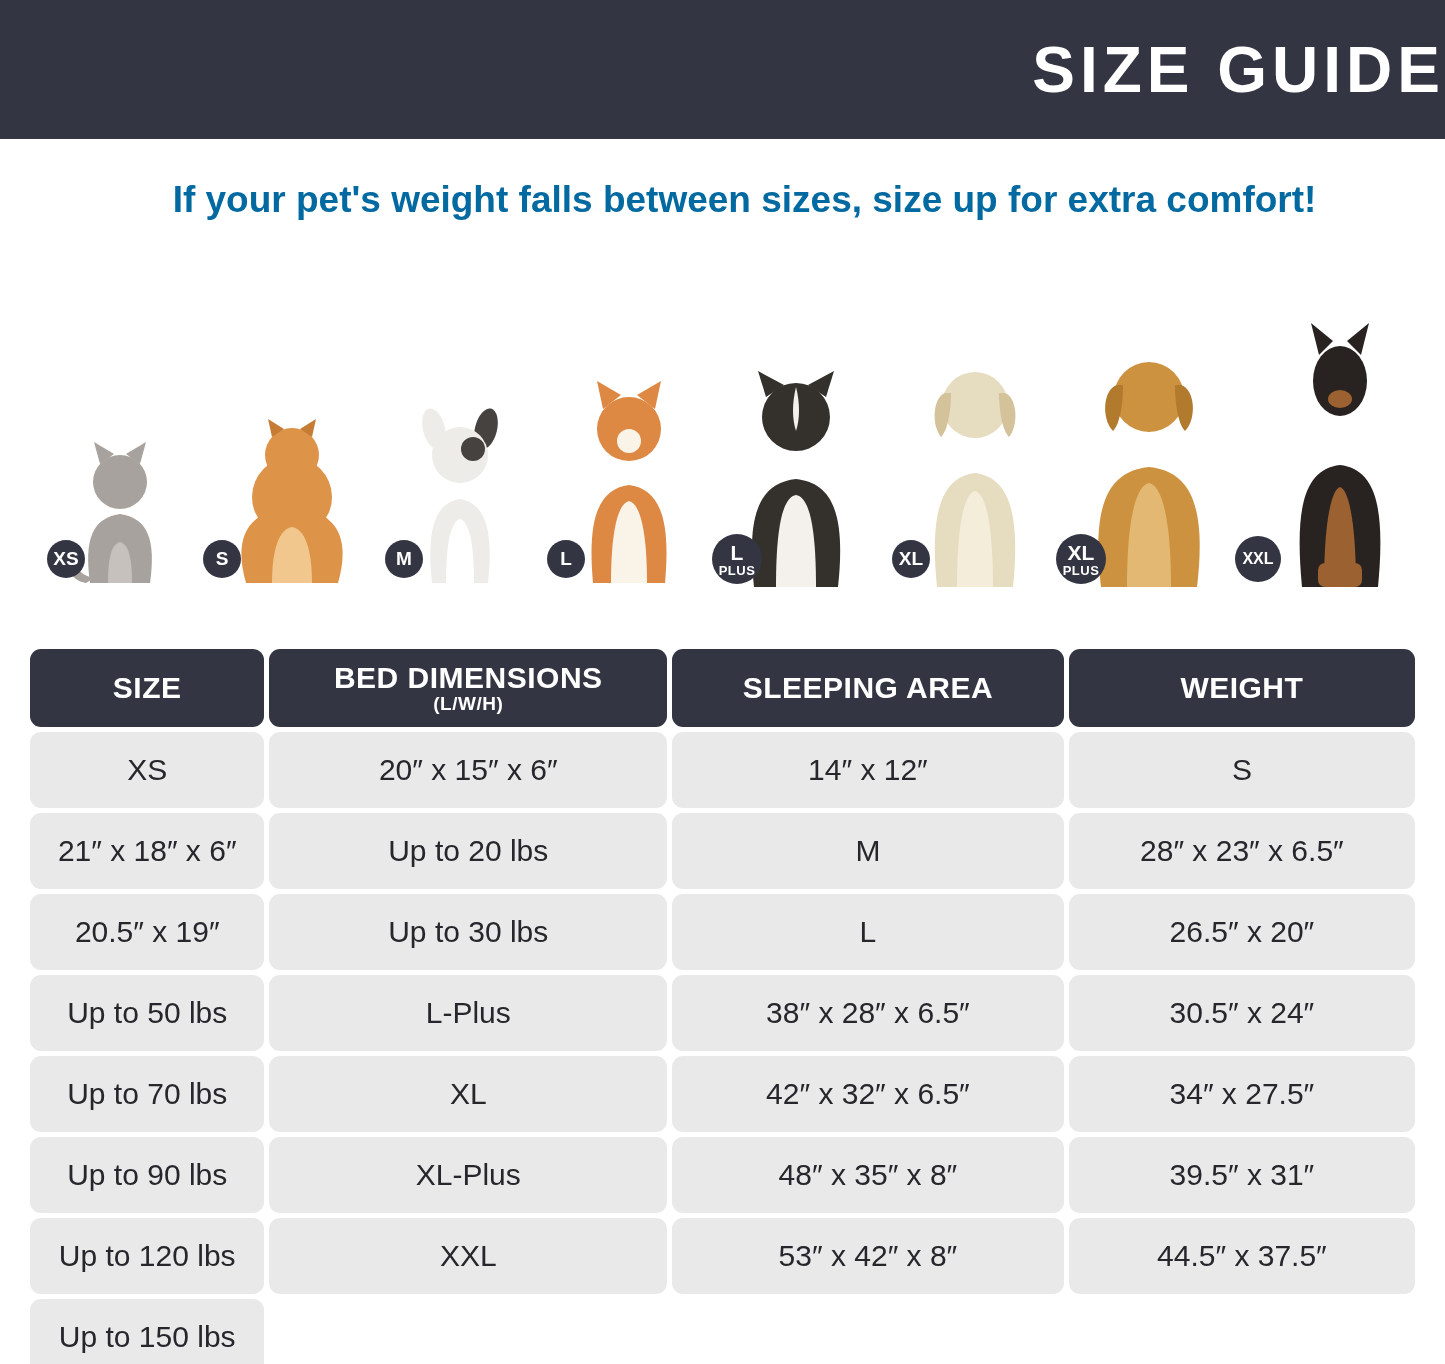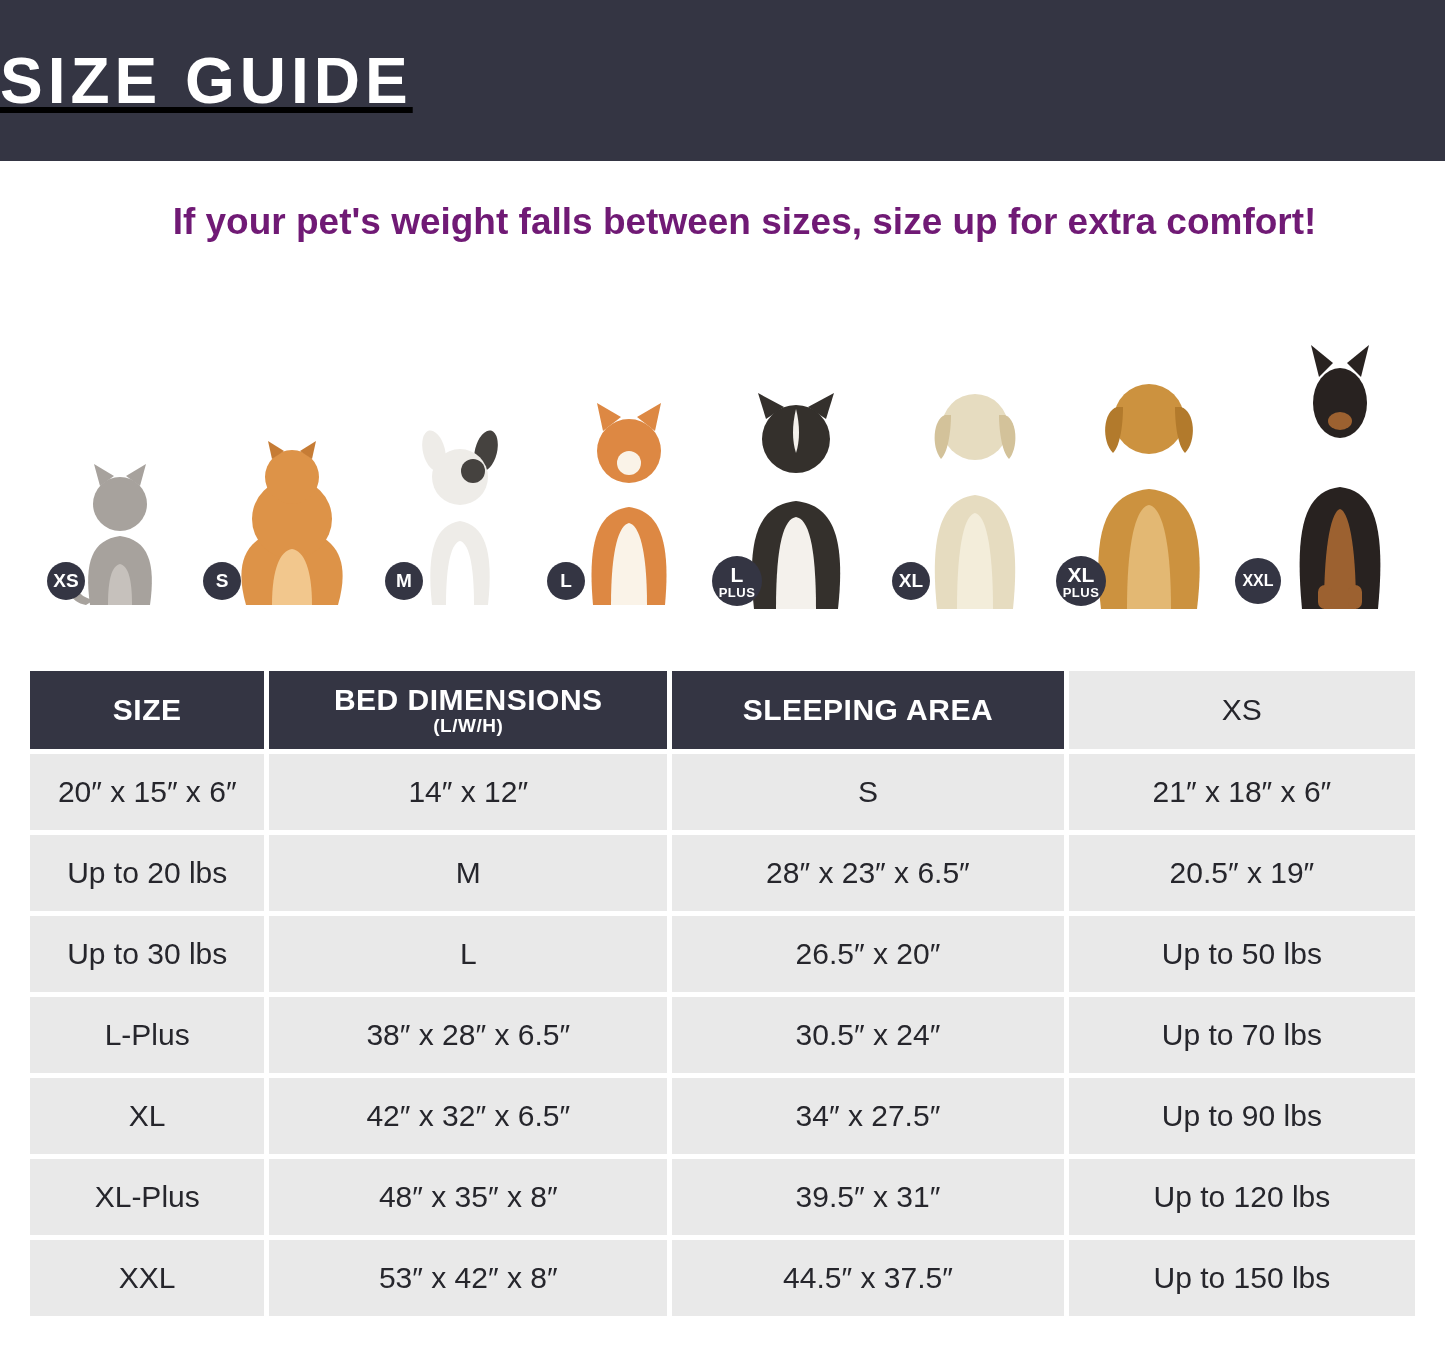--- a/index.html
+++ b/index.html
@@ -3,30 +3,30 @@
 <meta charset="utf-8">
 <style>
   * { margin:0; padding:0; box-sizing:border-box; }
   html,body { background:#ffffff; }
   .page {
     position:relative; width:1445px; height:1364px; overflow:hidden;
     background:#ffffff; font-family:"Liberation Sans", sans-serif;
   }
   
   .titlebar {
-    height:161px; background:#343543;
-    display:flex; align-items:center; justify-content:flex-start;text-decoration:underline;
+    height:139px; background:#343543;
+    display:flex; align-items:center; justify-content:flex-end;
   }
   .titlebar h1 {
     color:#ffffff; font-size:64px; font-weight:700; letter-spacing:5px;
   }
   
   .subtitle {
     margin-top:40px; text-align:center;
-    color:#701a75; font-size:37px; font-weight:700;margin-left:44px;
+    color:#0369a1; font-size:37px; font-weight:700;margin-left:44px;
   }
   
   .pets { position:relative; height:290px; margin-top:88px; }
   .pet { position:absolute; }
   .pet svg { width:100%; height:100%; display:block; }
   .pet .main { fill:var(--c1); }
   .pet .lite { fill:var(--c2); }
   .pet .dark { fill:var(--c3); }
   .pet-cat      { --c1:#a7a29d; --c2:#c6c1bc; --c3:#8b8681; }
   .pet-pom      { --c1:#dd9348; --c2:#f2c78d; --c3:#c67c35; }
@@ -51,20 +51,21 @@
     margin:50px 30px 0 30px;
     display:grid;
     grid-template-columns:237fr 402fr 396fr 350fr;
     grid-template-rows:78px repeat(8, 76px);
     gap:5px;
     background:#ffffff;
   }
   .cell {
     display:flex; flex-direction:column; align-items:center; justify-content:center;
     text-align:center;
+    border-radius:11px;
   }
   .cell.head {
     background:#343543; color:#ffffff; font-weight:700; font-size:30px;
     letter-spacing:0.5px; line-height:1.05;
   }
   .cell.head .sub { font-size:19px; font-weight:700; letter-spacing:0.5px; }
   .cell.body { background:#e9e9e9; color:#26262c; font-size:30px; font-weight:400; }
 </style>
 </head>
 <body>
@@ -207,20 +208,23 @@
     <div class="cell head">
         <span>SIZE</span>
       </div>
     <div class="cell head">
         <span>BED DIMENSIONS</span>
         <span class="sub">(L/W/H)</span>
       </div>
     <div class="cell head">
         <span>SLEEPING AREA</span>
       </div>
+    <div class="cell head">
+        <span>WEIGHT</span>
+      </div>
 
     <div class="cell body">XS</div>
     <div class="cell body">20″ x 15″ x 6″</div>
     <div class="cell body">14″ x 12″</div>
 
     <div class="cell body">S</div>
     <div class="cell body">21″ x 18″ x 6″</div>
     <div class="cell body">Up to 20 lbs</div>
 
     <div class="cell body">M</div>

